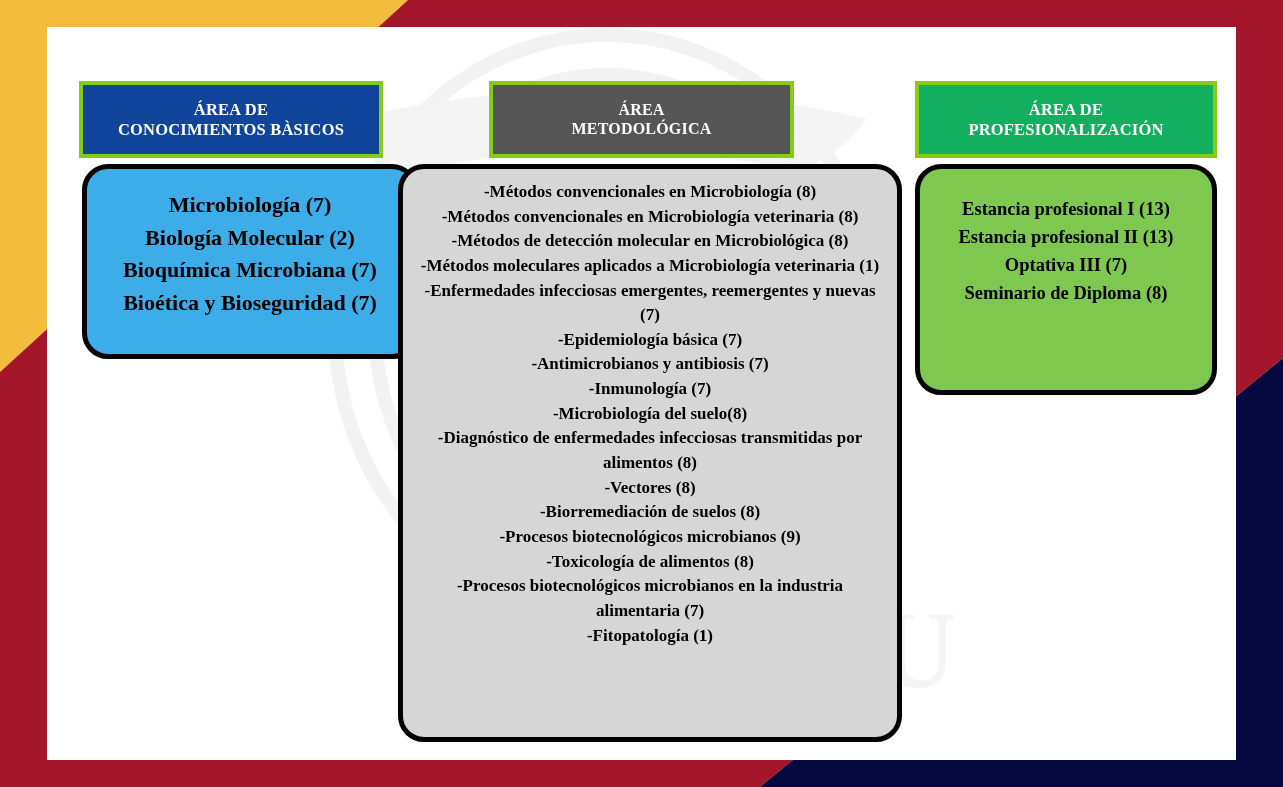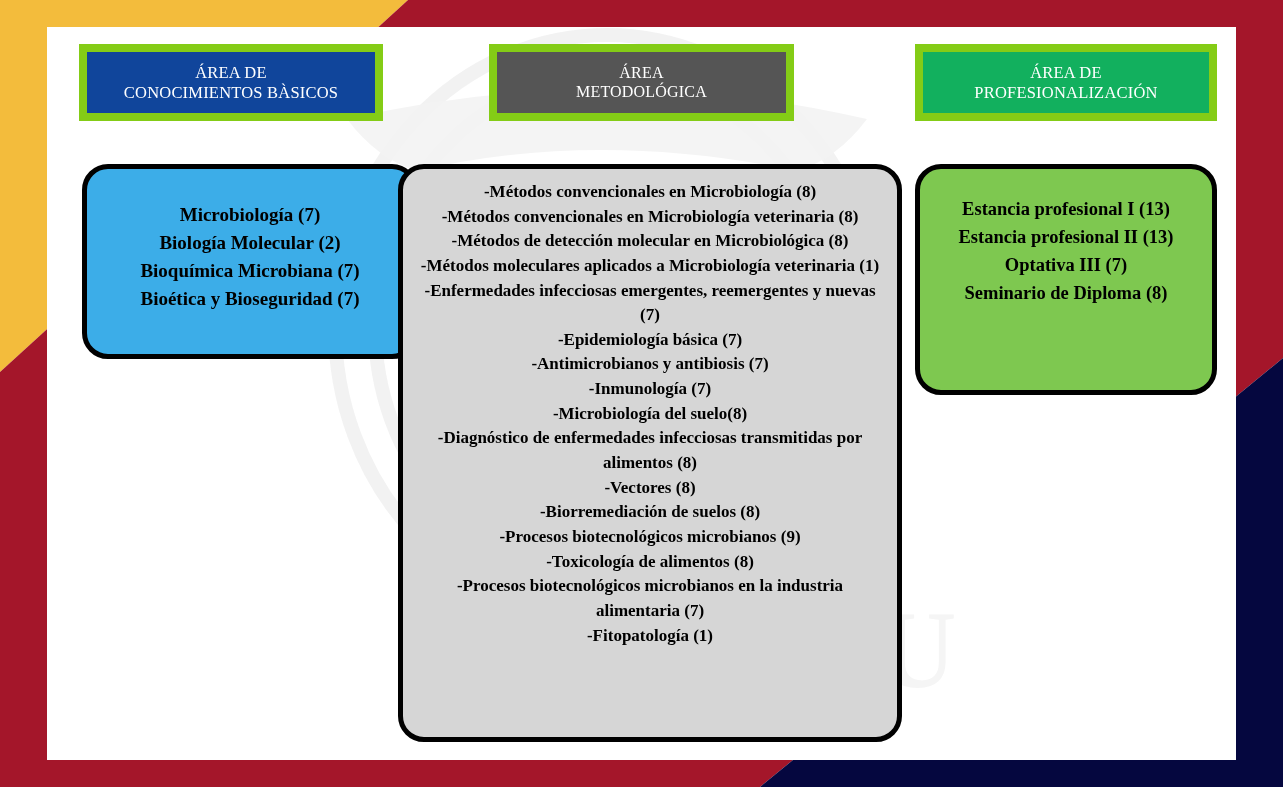--- a/index.html
+++ b/index.html
@@ -46,30 +46,31 @@
     width: 100%;
     height: 100%;
     pointer-events: none;
     opacity: 1;
   }
   .watermark svg { display: block; width: 100%; height: 100%; }
 
   
   .header-box {
     position: absolute;
-    border: 8px solid #84cc16;
+    border: 4px solid #84cc16;
     box-sizing: border-box;
     display: flex;
     align-items: center;
     justify-content: center;
     text-align: center;
     color: #ffffff;
-    font-weight: normal;
+    font-weight: bold;
     line-height: 1.16;
     letter-spacing: 0.2px;
+    margin-top: 37px;
   }
   .header-box .htext { display: block; white-space: pre-line; }
 
   #hdr-basicos {
     left: 32px;  top: 17px;  width: 304px; height: 77px;
     background: #10459b;
     font-size: 16.5px;
   }
   #hdr-metodologica {
     left: 442px; top: 17px;  width: 305px; height: 77px;
@@ -93,23 +94,23 @@
     text-align: center;
     display: flex;
     flex-direction: column;
     justify-content: flex-start;
   }
   .card .line { display: block; }
 
   #card-basicos {
     left: 35px;  top: 137px; width: 336px; height: 195px;
     background: #3cade8;
-    font-size: 19px;
+    font-size: 22px;
     line-height: 1.48;
-    padding-top: 32px;
+    padding-top: 20px;
   }
 
   #card-metodologica {
     left: 351px; top: 137px; width: 504px; height: 578px;
     background: #d6d6d6;
     font-size: 17px;
     line-height: 1.45;
     padding: 11px 14px 0 14px;
     justify-content: flex-start;
   }

